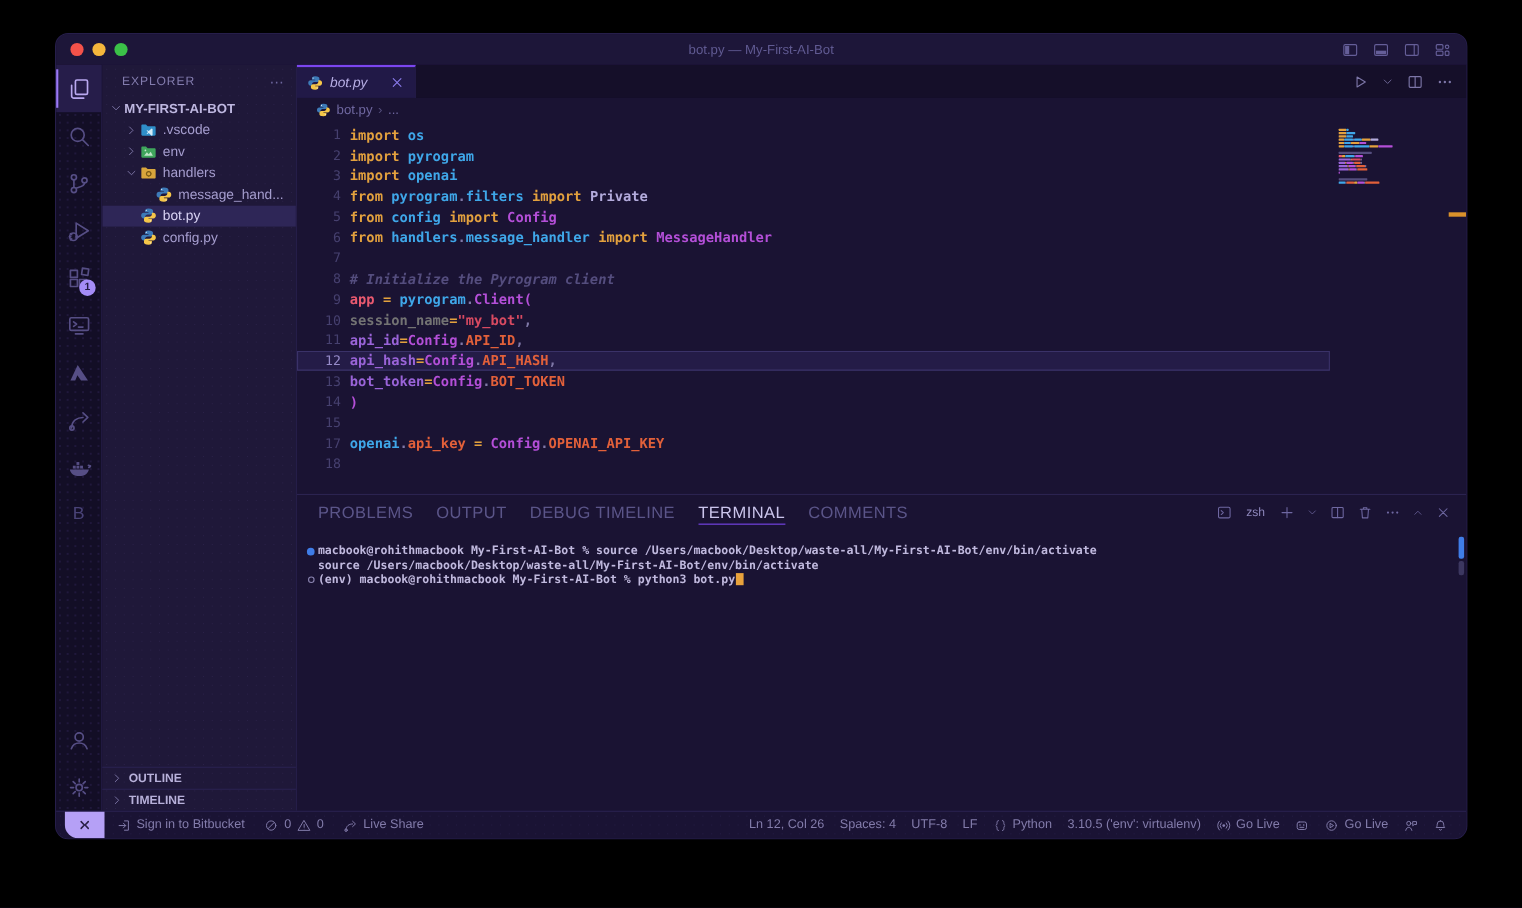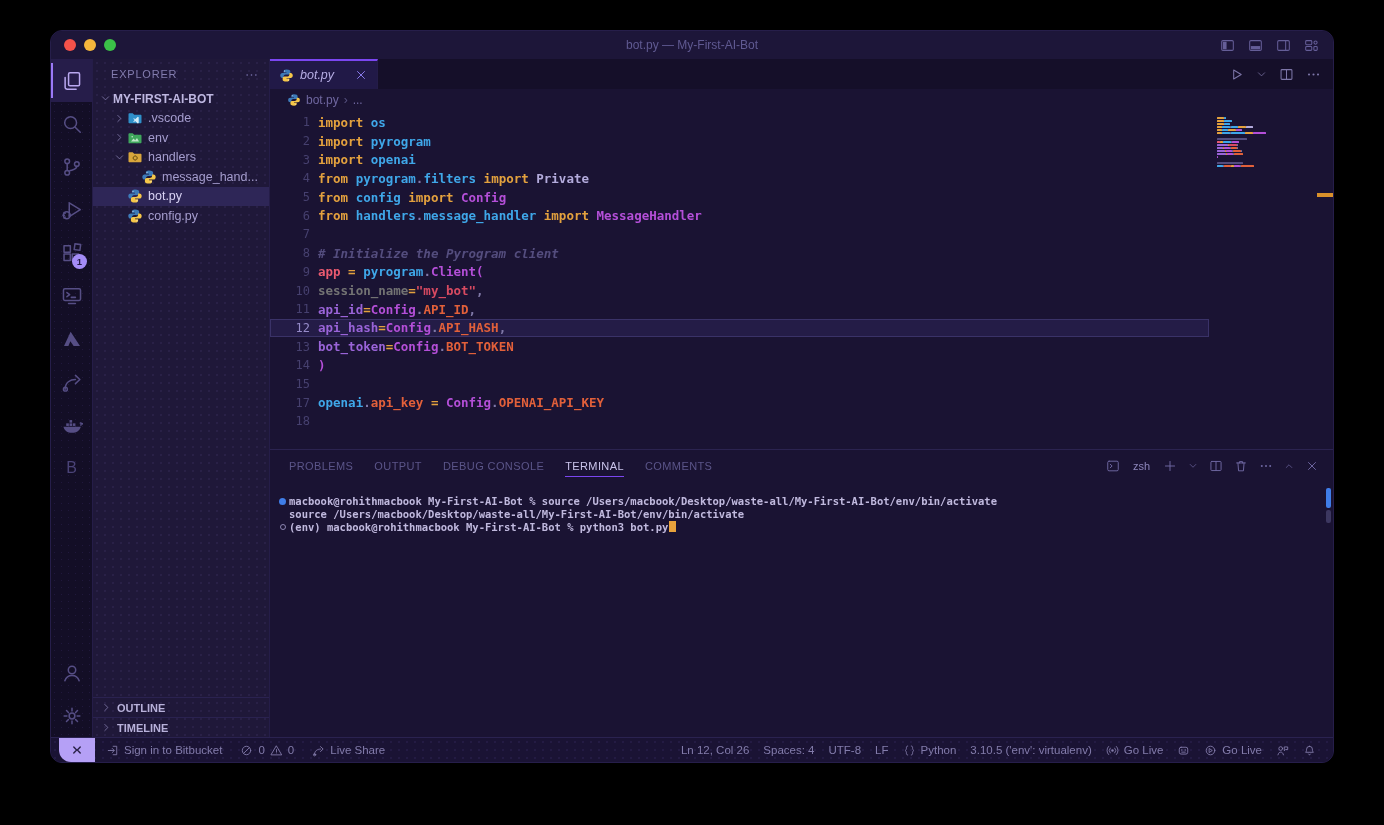--- a/index.html
+++ b/index.html
@@ -81,21 +81,21 @@
   .tok.com { font-style:italic; }
   .minimap { position:absolute; right:64px; top:6px; width:52px; }
   .mm-row { height:2px; margin-bottom:1px; display:flex; }
   .mm-row span { height:2px; display:inline-block; border-radius:.5px; }
   .overview-ruler { position:absolute; right:0; top:0; bottom:0; width:16px; }
   .ov-mark { position:absolute; right:0; top:82px; width:16px; height:4px; background:#d9912b; }
 
   
   .panel { flex:1; min-height:0; border-top:1px solid #2b2350; display:flex; flex-direction:column; position:relative; }
   .panel-header { height:32px; flex:none; display:flex; align-items:center; padding:0 14px 0 19px; }
-  .ptab { font-size:11px; letter-spacing:.4px; color:#5b5589; margin-right:21px; cursor:pointer;
+  .ptab { font-size:15px; letter-spacing:.4px; color:#5b5589; margin-right:21px; cursor:pointer;
     height:32px; display:flex; align-items:center; position:relative; }
   .ptab.active { color:#cbc5ec; }
   .ptab.active::after { content:""; position:absolute; left:0; right:0; bottom:5px; height:1.5px; background:#7b46f0; }
   .panel-tools { margin-left:auto; display:flex; align-items:center; gap:11px; color:#6f68a2; }
   .panel-tools .ic { width:14px; height:14px; display:flex; }
   .panel-tools .ic.small { width:10px; height:10px; }
   .shell-name { font-size:11px; color:#8d86bb; margin-left:2px; margin-right:2px; }
   .terminal { flex:1; padding-top:13px; font-family:"DejaVu Sans Mono", monospace; font-size:10.5px;
     font-weight:600; color:#c0b9de; }
   .tline { height:12.7px; display:flex; align-items:center; }
@@ -609,21 +609,21 @@
         <div class="overview-ruler">
           <div class="ov-mark"></div>
         </div>
       </div>
 
       <div class="panel">
         <div class="panel-header">
           <span id="panel-tabs" style="display:flex;height:100%;">
               <span class="ptab">PROBLEMS</span>
               <span class="ptab">OUTPUT</span>
-              <span class="ptab">DEBUG CONSOLE</span>
+              <span class="ptab">DEBUG TIMELINE</span>
               <span class="ptab active">TERMINAL</span>
               <span class="ptab">COMMENTS</span>
             </span>
           <span class="panel-tools" id="panel-tools">
               <span class="ic">
                 <svg viewBox="0 0 16 16" fill="none" stroke="currentColor" stroke-width="1.1" stroke-linecap="round" stroke-linejoin="round">
                   <rect x="2" y="2.5" width="12" height="11" rx="1.5"></rect>
                   <path d="M4.8 6l2.2 2-2.2 2"></path>
                 </svg>
               </span>

